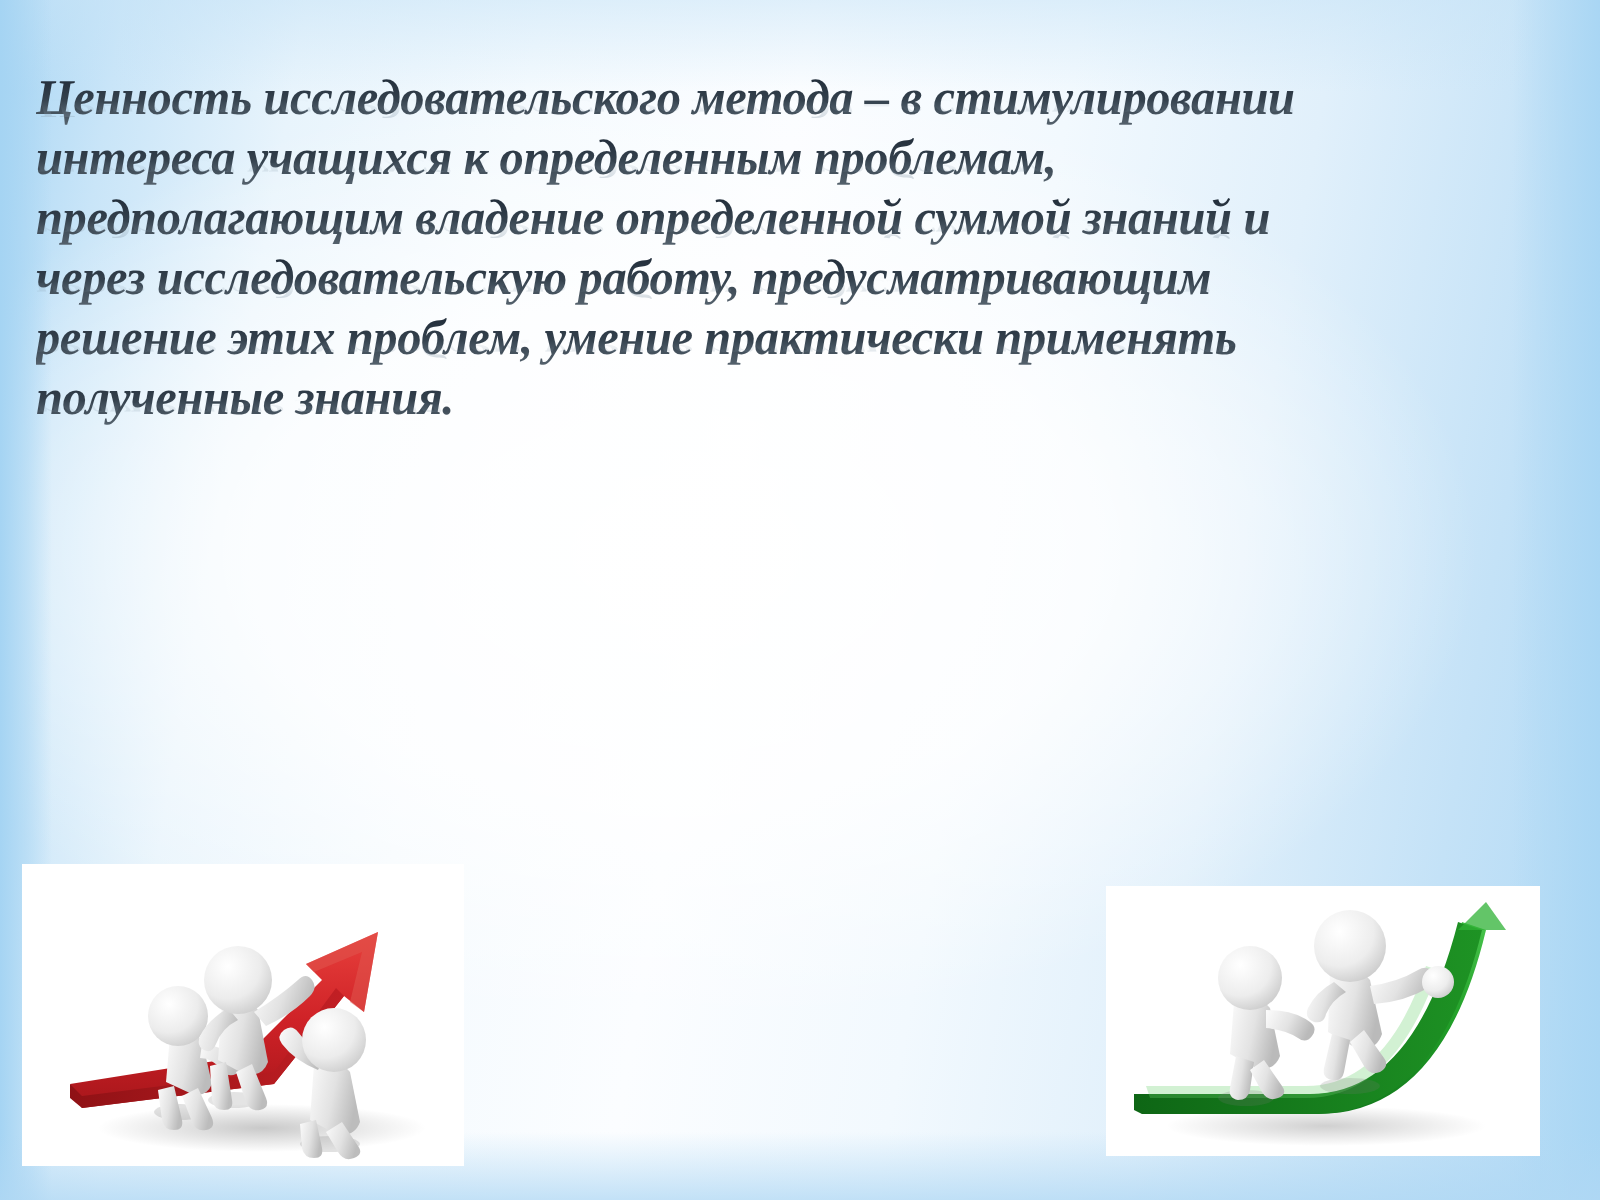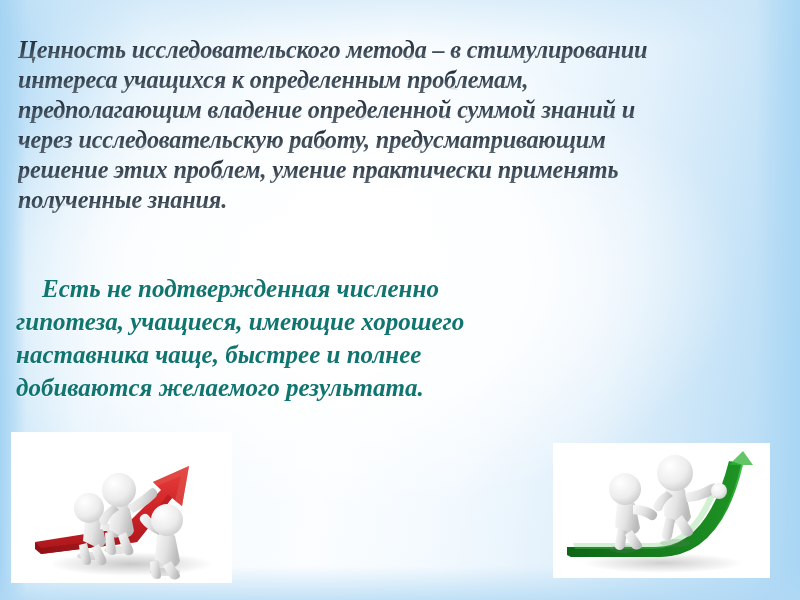--- a/index.html
+++ b/index.html
@@ -170,21 +170,20 @@
     <div class="h-line-wrap">
       <div class="h-line">решение этих проблем, умение практически применять</div>
       <div class="h-refl" aria-hidden="true">решение этих проблем, умение практически применять</div>
     </div>
     <div class="h-line-wrap">
       <div class="h-line">полученные знания.</div>
       <div class="h-refl" aria-hidden="true">полученные знания.</div>
     </div>
   </div>
 
-  <div id="body-text">Есть не подтвержденная численно гипотеза, учащиеся, имеющие хорошего наставника чаще, быстрее и полнее добиваются желаемого результата.</div>
 
   <div class="photo" id="photo-left">
     <svg viewBox="0 0 221 151" xmlns="http://www.w3.org/2000/svg">
       <defs>
         <linearGradient id="redTop" x1="0" y1="0" x2="0" y2="1">
           <stop offset="0" stop-color="#e8403c"></stop>
           <stop offset="0.5" stop-color="#cf2227"></stop>
           <stop offset="1" stop-color="#a8161b"></stop>
         </linearGradient>
         <linearGradient id="redSide" x1="0" y1="0" x2="1" y2="0">

